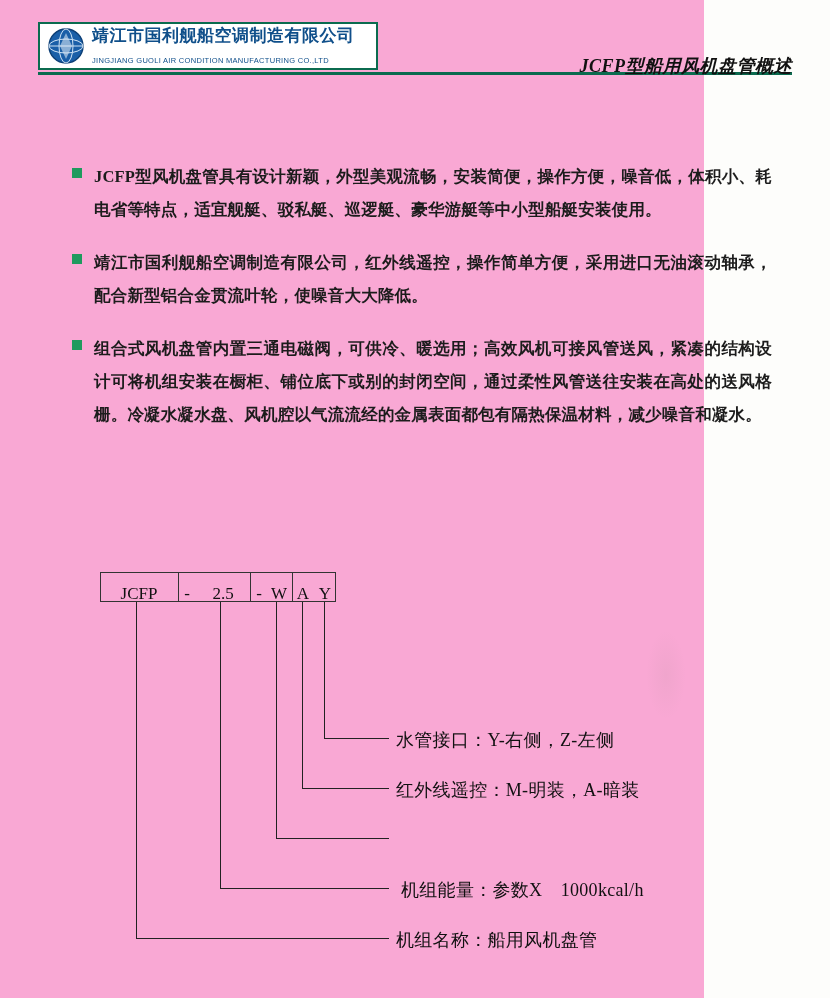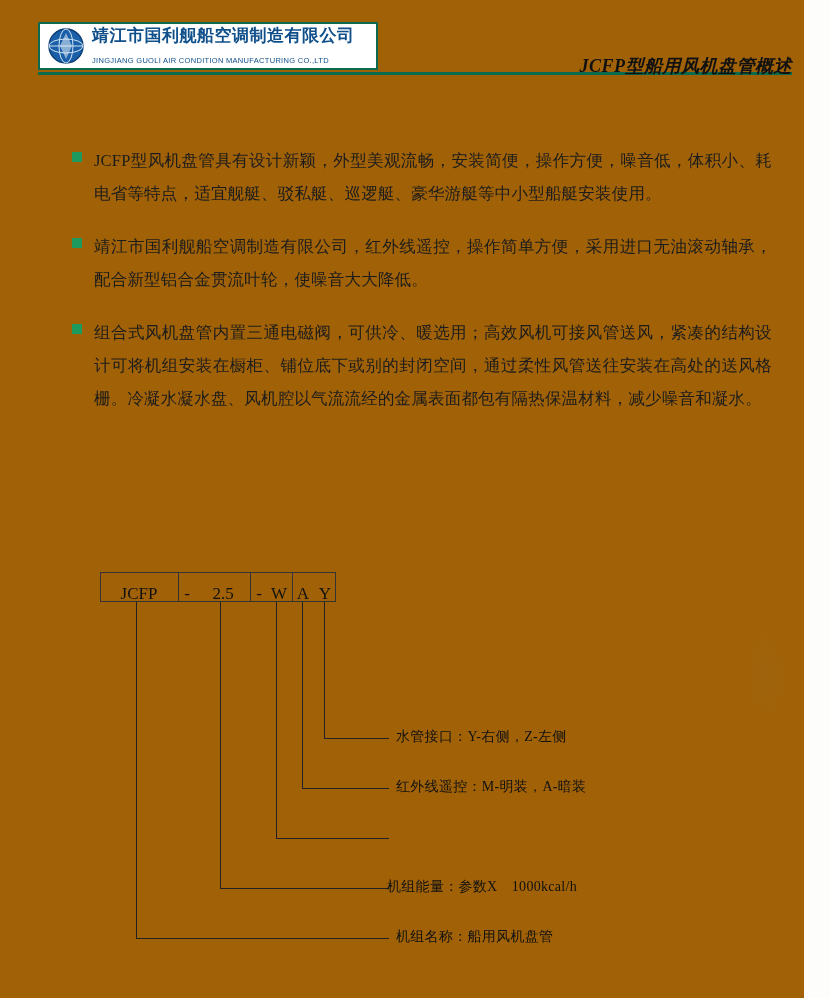--- a/index.html
+++ b/index.html
@@ -10,23 +10,23 @@
     width: 830px;
     height: 998px;
     background: #fdfdfb;
     font-family: "Liberation Serif", "DejaVu Serif", serif;
     color: #1a1a1a;
     position: relative;
     overflow: hidden;
   }
   .page {
     position: relative;
-    width: 804px;
+    width: 704px;
     height: 998px;
-    background: #a16207;
+    background: #f9a8d4;
   }
 
   
   .header {
     position: absolute;
     top: 22px;
     left: 0;
     width: 830px;
     height: 54px;
   }
@@ -88,22 +88,23 @@
     color: #111111;
     letter-spacing: 0.5px;
     white-space: nowrap;
     font-style: italic;
   }
 
   
   .bullets {
     position: absolute;
     left: 72px;
-    top: 144px;
+    top: 160px;
     width: 700px;
+    font-weight: bold;
   }
   .bullet-row {
     position: relative;
     margin-bottom: 20px;
     padding-left: 22px;
   }
   .bullet-sq {
     position: absolute;
     left: 0;
     top: 8px;
@@ -169,21 +170,21 @@
     width: 1px;
     background: #222;
   }
   .hline {
     position: absolute;
     height: 1px;
     background: #222;
   }
   .legend {
     position: absolute;
-    font-size: 14px;
+    font-size: 18px;
     color: #111;
     white-space: nowrap;
     letter-spacing: 0.3px;
   }
 
   .watermark {
     position: absolute;
     right: 18px;
     top: 630px;
     width: 40px;
@@ -261,21 +262,21 @@
 
     <div class="vline" style="left:202px; top:30px; height:186px;"></div>
     <div class="hline" style="left:202px; top:216px; width:87px;"></div>
     <div class="legend" style="left:296px; top:206px;">红外线遥控：M-明装，A-暗装</div>
 
     <div class="vline" style="left:176px; top:30px; height:236px;"></div>
     <div class="hline" style="left:176px; top:266px; width:113px;"></div>
 
     <div class="vline" style="left:120px; top:30px; height:286px;"></div>
     <div class="hline" style="left:120px; top:316px; width:169px;"></div>
-    <div class="legend" style="left:287px; top:306px;">机组能量：参数X　1000kcal/h</div>
+    <div class="legend" style="left:301px; top:306px;">机组能量：参数X　1000kcal/h</div>
 
     <div class="vline" style="left:36px; top:30px; height:336px;"></div>
     <div class="hline" style="left:36px; top:366px; width:253px;"></div>
     <div class="legend" style="left:296px; top:356px;">机组名称：船用风机盘管</div>
 
   </div>
 
   <div class="watermark"></div>
 
 </div>

